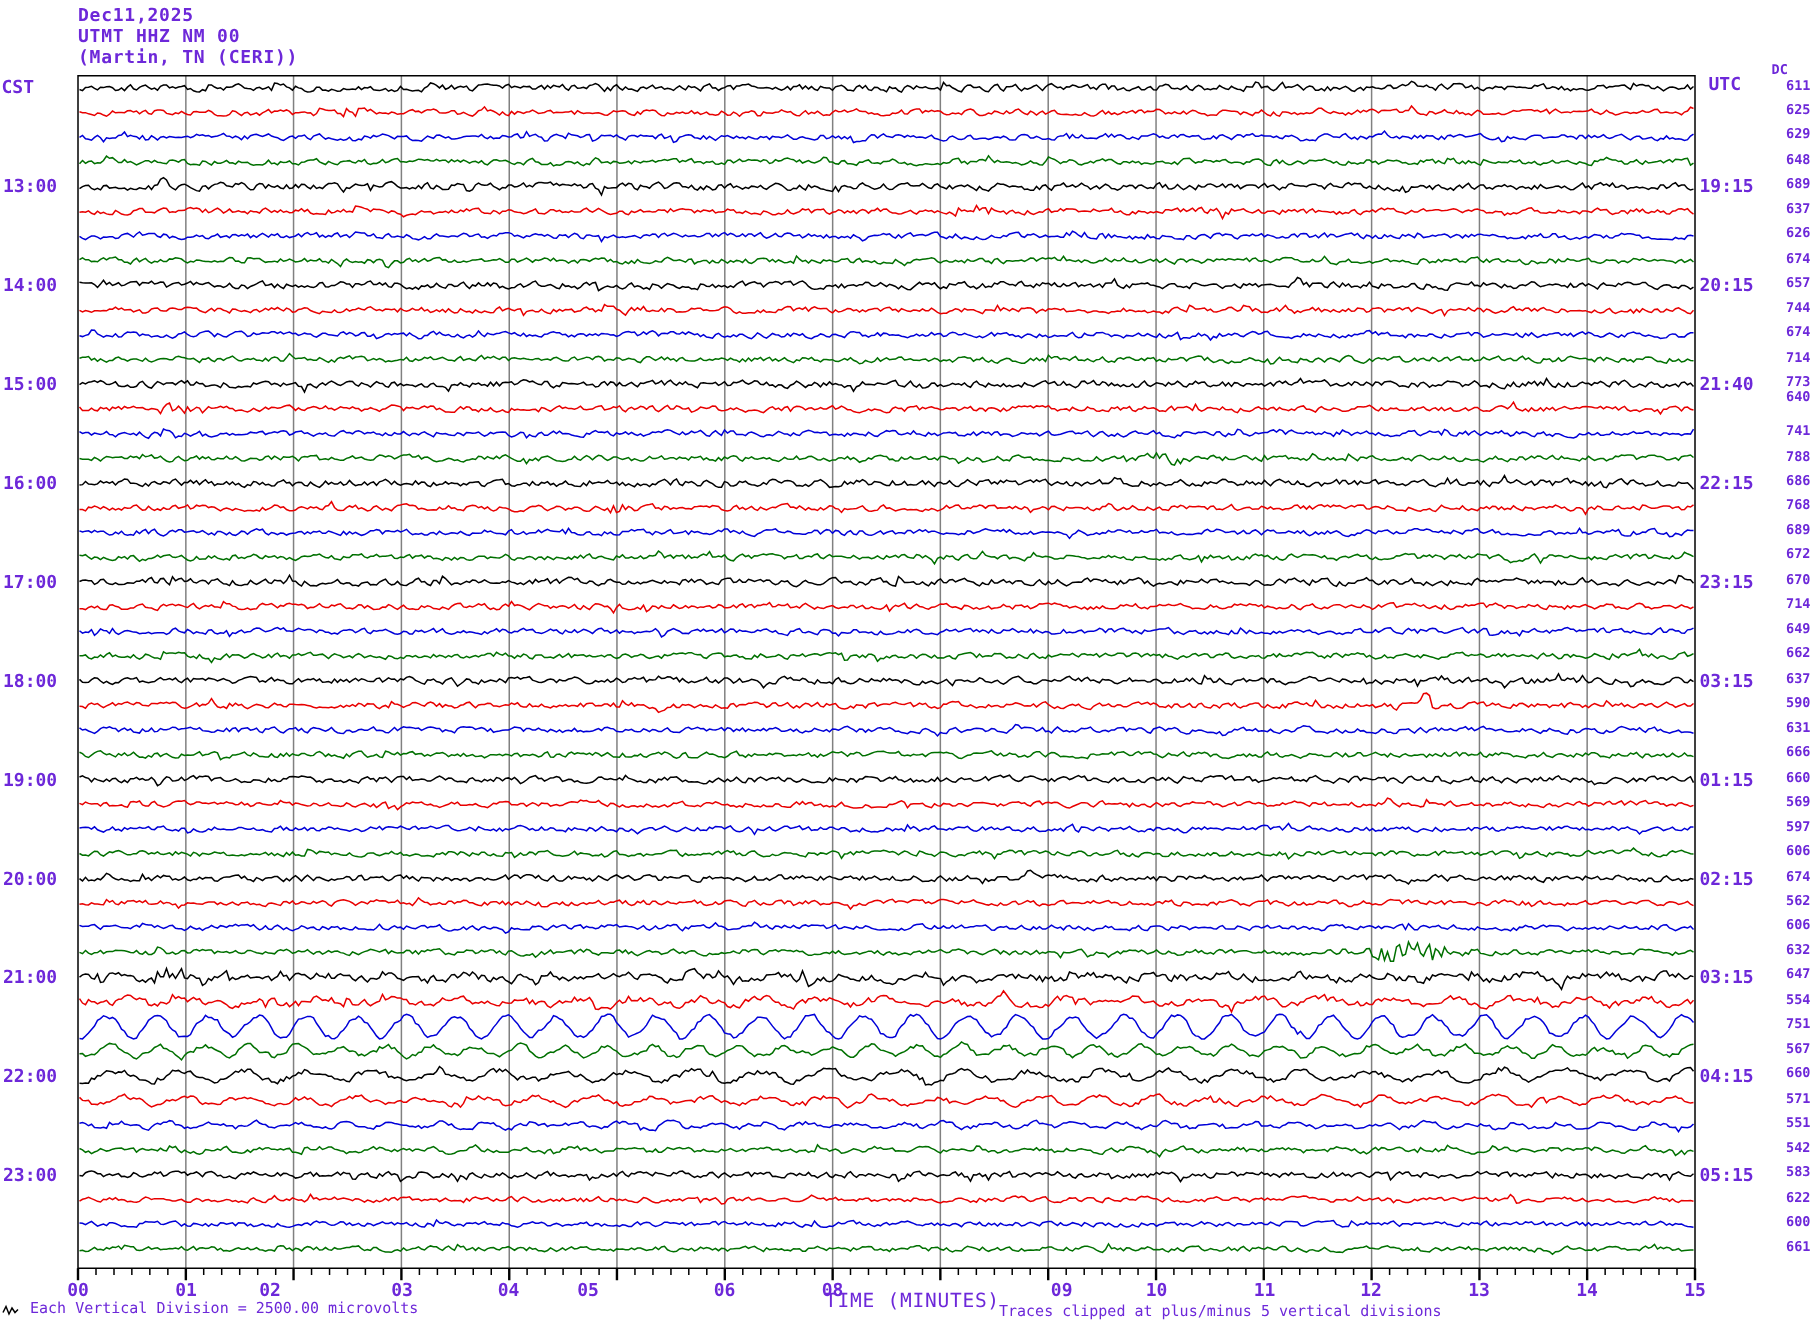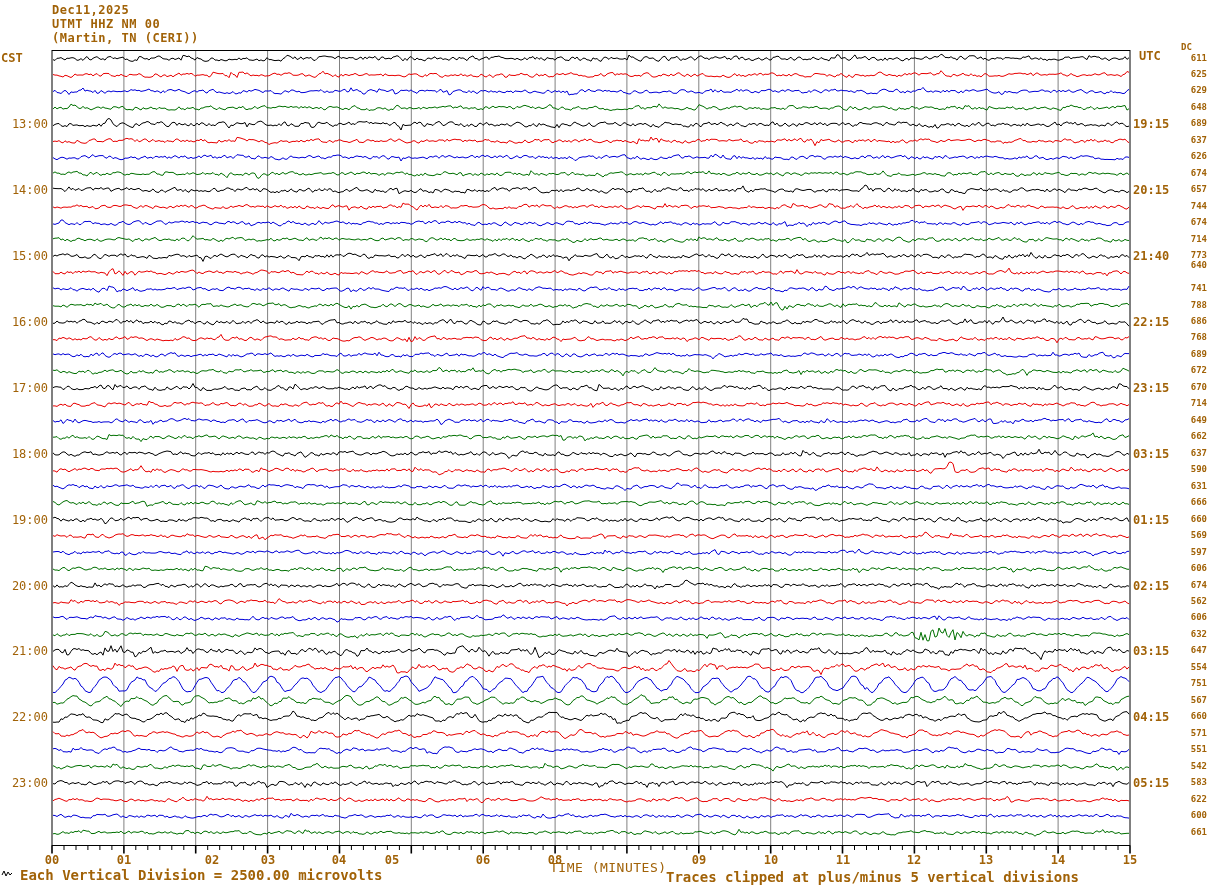--- a/index.html
+++ b/index.html
@@ -1,25 +1,25 @@
 <!DOCTYPE html>
 <html><head>
 <meta charset="utf-8">
 <style>
   html,body{margin:0;padding:0;background:#fff;}
   .page{position:relative;width:1210px;height:886px;background:#ffffff;overflow:hidden;
-        font-family:"DejaVu Sans Mono","Liberation Mono",monospace;color:#a16207;}
+        font-family:"DejaVu Sans Mono","Liberation Mono",monospace;color:#6d28d9;}
   .hdr{position:absolute;left:52px;font-size:12px;font-weight:bold;white-space:pre;letter-spacing:.5px;}
   .tz{position:absolute;font-size:12px;font-weight:bold;}
   .dchdr{position:absolute;left:1181px;top:42px;font-size:9px;font-weight:bold;}
-  .tl{position:absolute;left:2px;width:46px;text-align:right;font-size:12px;font-weight:normal;}
+  .tl{position:absolute;left:2px;width:46px;font-size:12px;font-weight:bold;}
   .tr{position:absolute;left:1133px;font-size:12px;font-weight:bold;}
   .dc{position:absolute;left:1179px;width:28px;text-align:right;font-size:9px;font-weight:bold;}
   .xt{position:absolute;width:32px;text-align:center;top:853px;font-size:12px;font-weight:bold;}
-  .ft{position:absolute;font-size:14px;font-weight:bold;white-space:pre;}
+  .ft{position:absolute;font-size:10px;font-weight:normal;white-space:pre;}
   #fscale{left:20px;top:867px;}
   #xtitle{position:absolute;left:550px;top:860px;font-size:13px;font-weight:normal;letter-spacing:.5px;white-space:pre;}
   #fclip{left:666px;top:869px;}
   svg{position:absolute;left:0;top:0;}
 </style>
 </head>
 <body>
 
 <div class="page">
   <div class="hdr" style="top:3px">Dec11,2025</div>
@@ -254,28 +254,28 @@
       <div class="dc" style="top: 711px;">660</div>
       <div class="dc" style="top: 728px;">571</div>
       <div class="dc" style="top: 744px;">551</div>
       <div class="dc" style="top: 761px;">542</div>
       <div class="dc" style="top: 777px;">583</div>
       <div class="dc" style="top: 794px;">622</div>
       <div class="dc" style="top: 810px;">600</div>
       <div class="dc" style="top: 827px;">661</div>
       <div class="xt" style="left: 36px;">00</div>
       <div class="xt" style="left: 108px;">01</div>
-      <div class="xt" style="left: 196px;">02</div>
+      <div class="xt" style="left: 164px;">02</div>
       <div class="xt" style="left: 252px;">03</div>
       <div class="xt" style="left: 323px;">04</div>
       <div class="xt" style="left: 376px;">05</div>
       <div class="xt" style="left: 467px; text-align: center;">06</div>
       <div class="xt" style="left: 539px;">08</div>
       <div class="xt" style="left: 611px; margin-top: 36px;">08</div>
-      <div class="xt" style="left: 683px;">09</div>
+      <div class="xt" style="left: 683px; text-align: right;">09</div>
       <div class="xt" style="left: 755px;">10</div>
       <div class="xt" style="left: 827px;">11</div>
       <div class="xt" style="left: 898px;">12</div>
       <div class="xt" style="left: 970px;">13</div>
       <div class="xt" style="left: 1042px;">14</div>
       <div class="xt" style="left: 1114px;">15</div>
     </div>
 
   <div class="ft" id="fscale">Each Vertical Division = 2500.00 microvolts</div>
   <div id="xtitle">TIME (MINUTES)</div>

